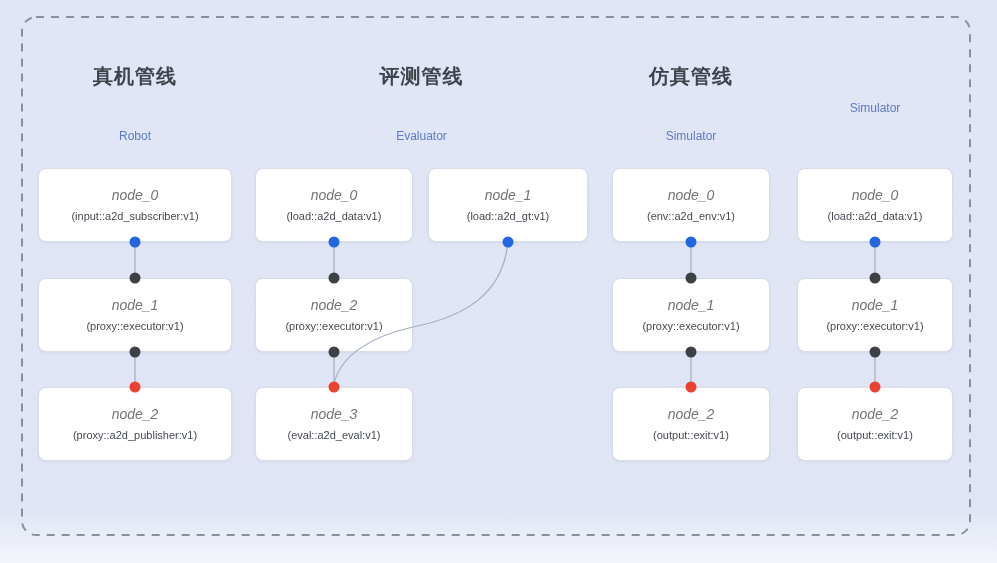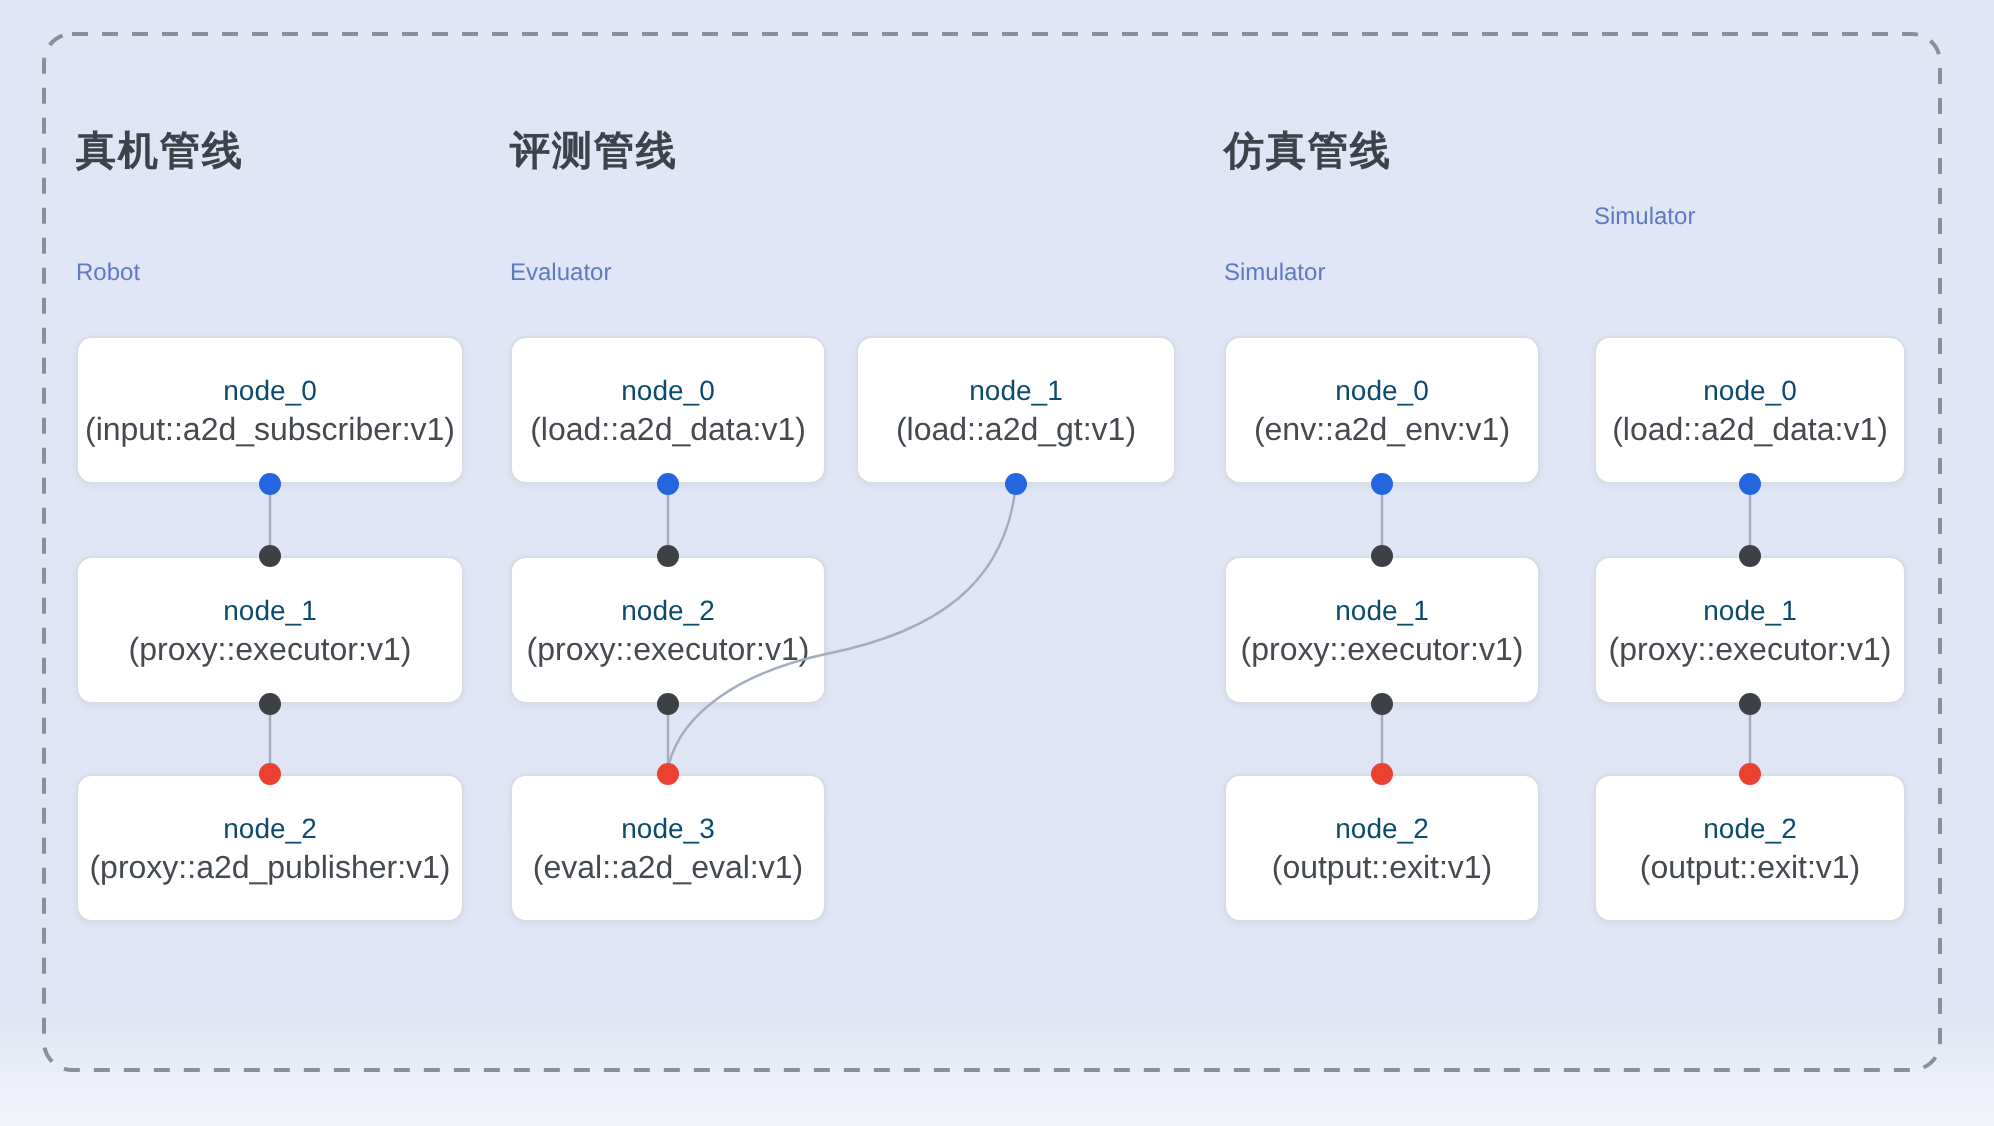--- a/index.html
+++ b/index.html
@@ -23,21 +23,21 @@
     left: 0;
     top: 0;
     width: 997px;
     height: 563px;
     pointer-events: none;
     z-index: 3;
   }
   .col-header {
     position: absolute;
     top: 62px;
-    text-align: left;
+    text-align: center;
     z-index: 2;
   }
   .col-header .cn {
     font-size: 20px;
     font-weight: 700;
     line-height: 28px;
     color: #3d434b;
     letter-spacing: 1px;
   }
   .col-header .en {
@@ -57,25 +57,26 @@
     display: flex;
     flex-direction: column;
     align-items: center;
     justify-content: center;
     gap: 5px;
     box-sizing: border-box;
     z-index: 2;
   }
   .node-name {
     font-size: 14px;
-    color: #0c4a6e;
+    color: #737373;
     line-height: 16px;
+    font-style: italic;
   }
   .node-impl {
-    font-size: 16px;
+    font-size: 11px;
     color: #454a51;
     line-height: 16px;
     white-space: nowrap;
   }
 </style>
 </head>
 <body>
 
 <div class="canvas">
 

